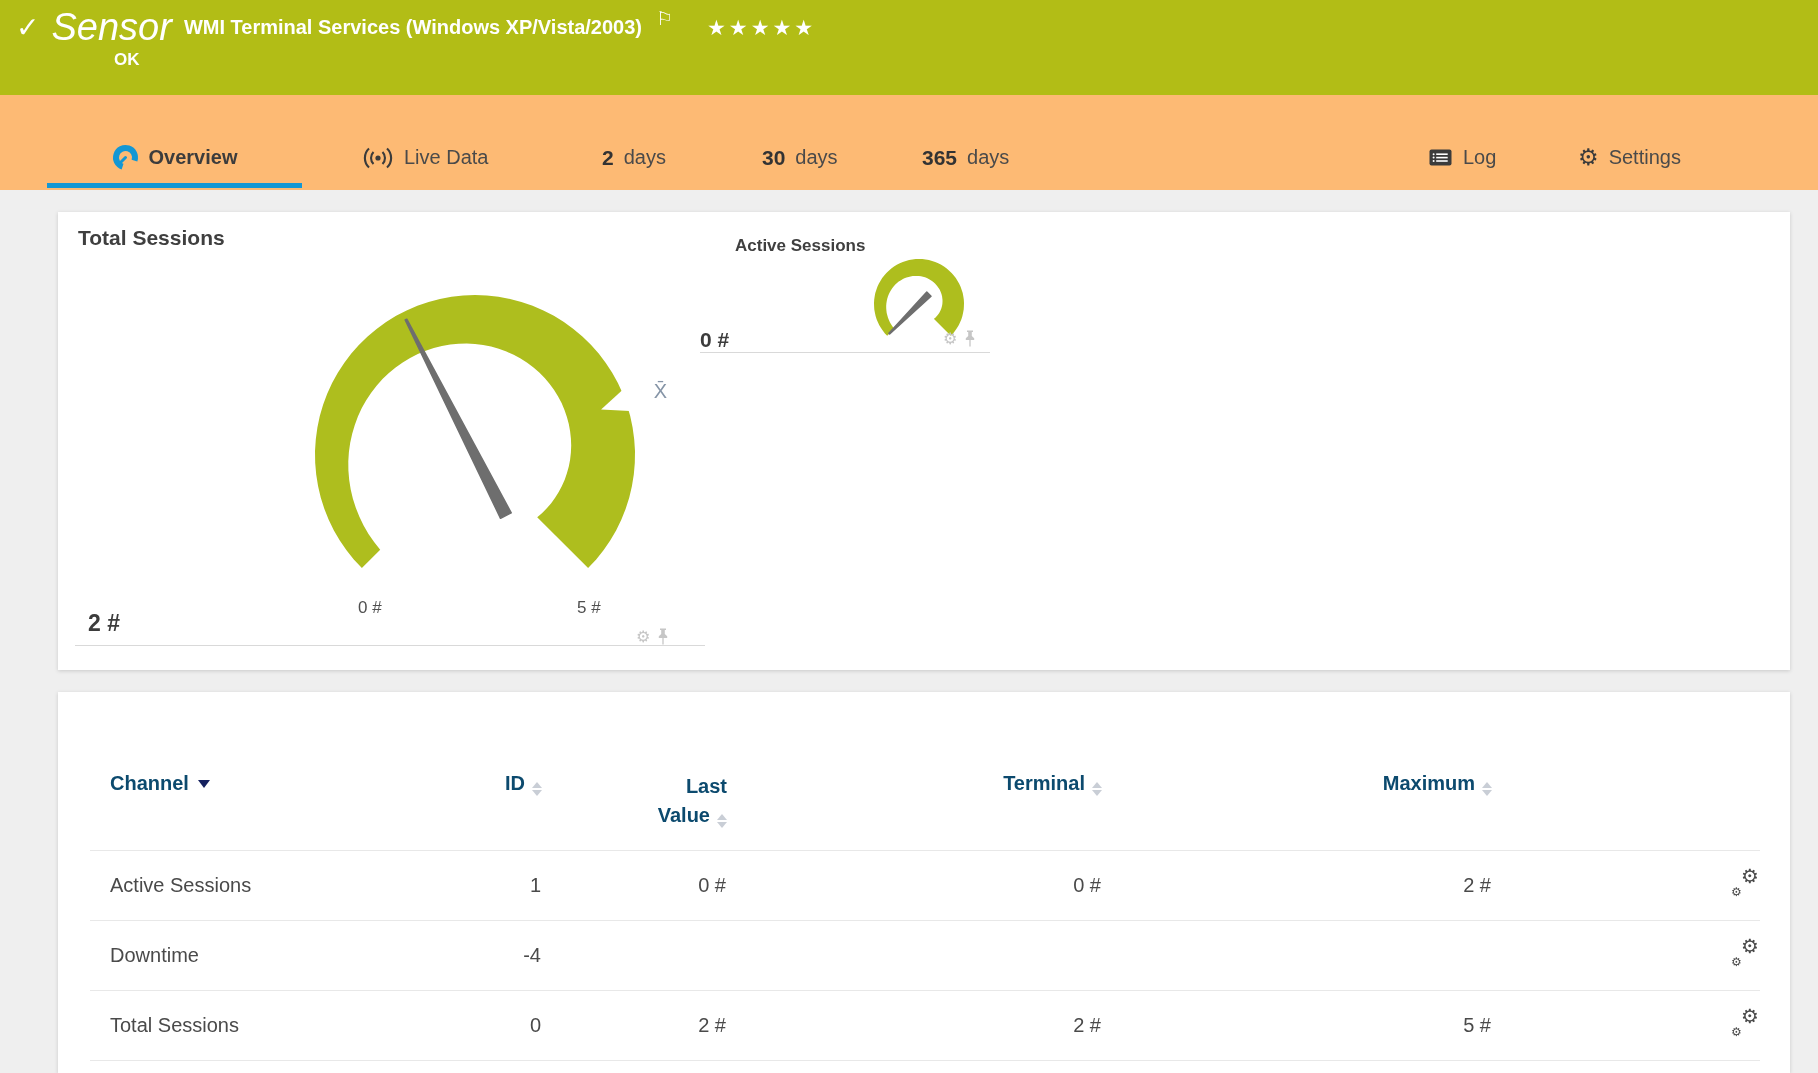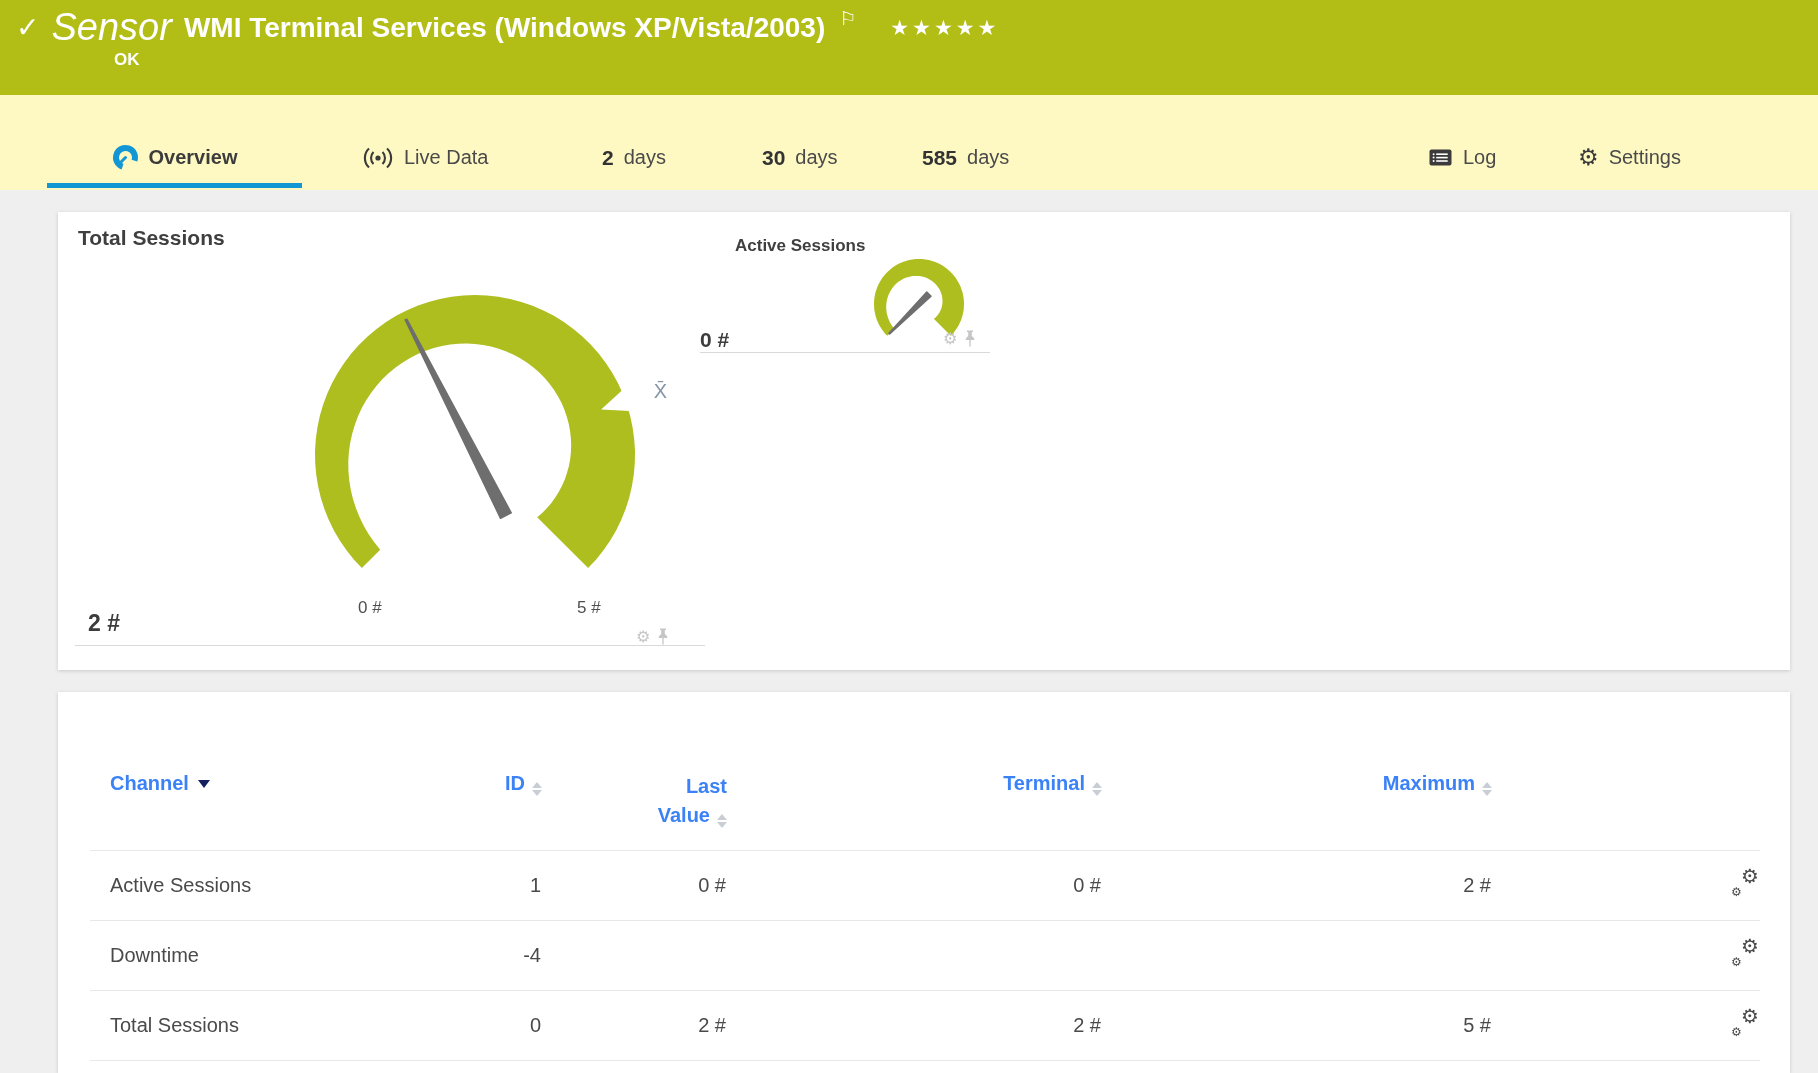--- a/index.html
+++ b/index.html
@@ -7,26 +7,26 @@
     width:1818px;height:1073px;overflow:hidden;position:relative;
     background:#efefef;
     font-family:"Liberation Sans","DejaVu Sans",sans-serif;
     -webkit-font-smoothing:antialiased;
   }
   
   .statusbar{position:absolute;left:0;top:0;width:1818px;height:95px;background:#b2bd16;color:#fff;}
   .statusbar .titleline{position:absolute;left:16px;top:6px;display:flex;align-items:center;gap:12px;white-space:nowrap;}
   .check{font-size:28px;font-weight:700;line-height:1;}
   .sensor-kind{font-style:italic;font-size:38px;font-weight:400;}
-  .sensor-title{font-size:28px;font-weight:700;}
+  .sensor-title{font-size:20px;font-weight:700;}
   .flag{font-size:19px;position:relative;top:-9px;margin-left:2px;}
   .stars{font-size:21px;letter-spacing:3px;margin-left:22px;}
   .status-ok{position:absolute;left:114px;top:50px;font-size:17px;font-weight:700;}
   
-  .tabbar{position:absolute;left:0;top:95px;width:1818px;height:95px;background:#fef9c3;}
+  .tabbar{position:absolute;left:0;top:95px;width:1818px;height:95px;background:#fdba74;}
   .tab{position:absolute;top:30px;height:65px;display:flex;align-items:center;gap:10px;
        font-size:20px;color:#4a4a4a;cursor:pointer;}
   .tab .num{font-weight:700;color:#333;font-size:21px;}
   .tab.active{left:47px;width:255px;justify-content:center;font-weight:700;color:#3c3c3c;}
   .tab.active::after{content:"";position:absolute;left:0;right:0;bottom:2px;height:5px;background:#1397d4;}
   .gear-glyph{font-size:23px;color:#3b3b3b;line-height:1;}
   
   .panel{position:absolute;background:#fff;box-shadow:0 1px 4px rgba(0,0,0,.16);}
   #panel-gauges{left:58px;top:212px;width:1732px;height:458px;}
   #panel-table{left:58px;top:692px;width:1732px;height:381px;}
@@ -34,21 +34,21 @@
   .tile-title-sm{position:absolute;font-size:17px;font-weight:700;color:#3f3f3f;}
   .gauge-value-lg{position:absolute;font-size:23px;font-weight:600;color:#3c3c3c;}
   .gauge-value-sm{position:absolute;font-size:21px;font-weight:600;color:#3c3c3c;}
   .scale-label{position:absolute;font-size:17px;color:#4f4f4f;}
   .tile-rule{position:absolute;height:1px;background:#d9d9d9;}
   .tile-icons{position:absolute;display:flex;align-items:center;gap:7px;color:#c6c6c6;}
   .tile-icons .g{font-size:16px;line-height:1;}
   
   .chan-table-wrap{position:absolute;left:32px;top:0;width:1670px;}
   table.chan{border-collapse:collapse;width:1670px;table-layout:fixed;}
-  table.chan th{vertical-align:top;padding:80px 0 20px 0;color:#3b82f6;font-size:20px;font-weight:700;text-align:right;white-space:nowrap;}
+  table.chan th{vertical-align:top;padding:80px 0 20px 0;color:#0c4a6e;font-size:20px;font-weight:700;text-align:right;white-space:nowrap;}
   table.chan th.col-channel{text-align:left;padding-left:20px;}
   table.chan tbody tr{border-top:1px solid #e8e8e8;border-bottom:1px solid #e8e8e8;}
   table.chan td{height:67px;font-size:20px;color:#4a4a4a;text-align:right;white-space:nowrap;}
   table.chan td.col-channel{text-align:left;padding-left:20px;}
   .lv-inner{width:78px;margin-left:auto;white-space:normal;text-align:right;line-height:1.45;}
   .sort{display:inline-flex;flex-direction:column;gap:2px;margin-left:7px;vertical-align:2px;}
   .sort i{display:block;width:0;height:0;border-left:5px solid transparent;border-right:5px solid transparent;}
   .sort .up{border-bottom:6px solid #c9ced6;}
   .sort .down{border-top:6px solid #c9ced6;}
   .sorted-arrow{display:inline-block;width:0;height:0;border-left:6px solid transparent;border-right:6px solid transparent;border-top:8px solid #15215f;margin-left:9px;vertical-align:2px;}
@@ -98,21 +98,21 @@
     <span class="num">2</span>
     <span>days</span>
   </div>
 
   <div class="tab" style="left:762px;">
     <span class="num">30</span>
     <span>days</span>
   </div>
 
   <div class="tab" style="left:922px;">
-    <span class="num">585</span>
+    <span class="num">365</span>
     <span>days</span>
   </div>
 
 
   <div class="tab" style="left:1428px;">
     <svg width="25" height="21" viewBox="0 0 25 21">
       <rect x="1.5" y="2.5" width="22" height="16" rx="2" fill="#3b3b3b"></rect>
       <circle cx="5.6" cy="7.2" r="1" fill="#fff"></circle>
       <circle cx="5.6" cy="10.6" r="1" fill="#fff"></circle>
       <circle cx="5.6" cy="14" r="1" fill="#fff"></circle>

